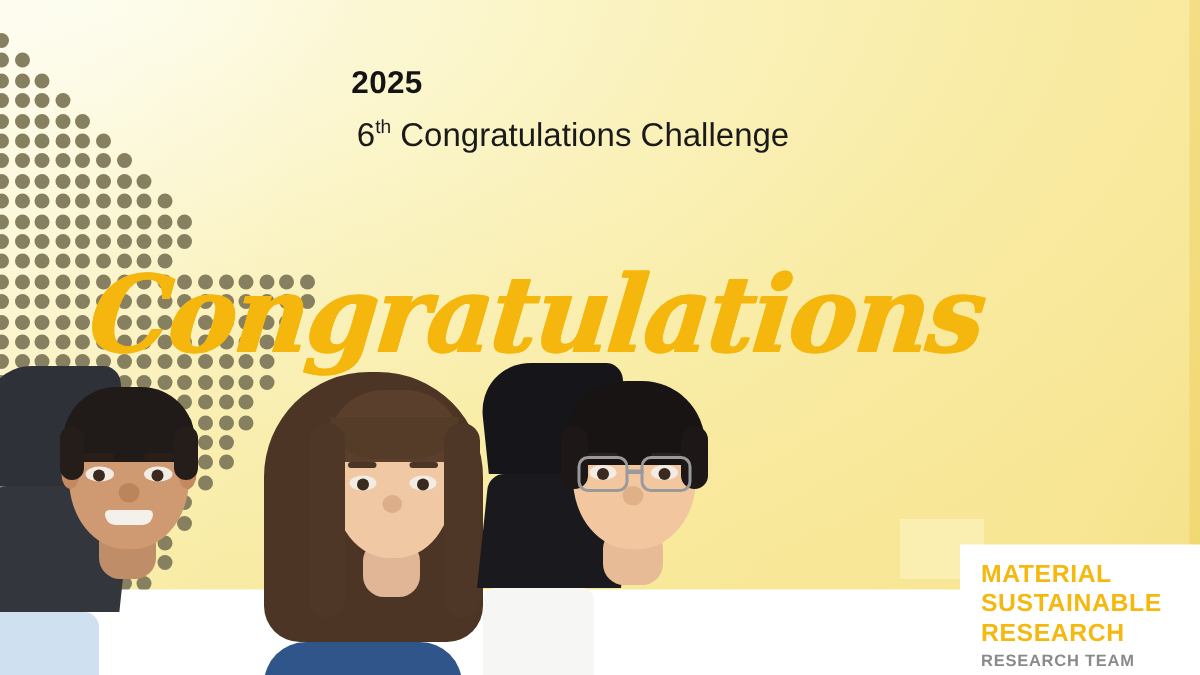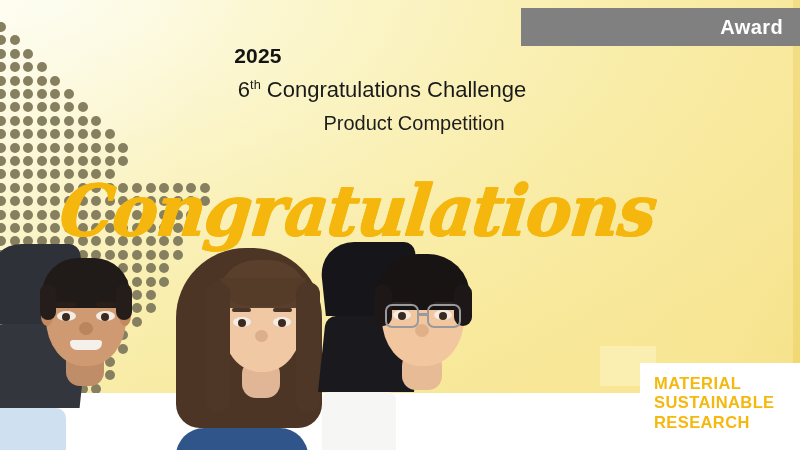--- a/index.html
+++ b/index.html
@@ -558,32 +558,29 @@
       <div class="eye eyR"></div>
       <div class="glL"></div>
       <div class="glR"></div>
       <div class="glBridge"></div>
       <div class="nose"></div>
 
     </div>
 
   </div>
 
-  <div class="award-banner">
-    <span class="label">Award</span>
-  </div>
 
   <div class="headline">
     <div class="hl-year">2025</div>
     <div class="hl-challenge"><span>6</span><sup>th</sup><span> Congratulations Challenge</span></div>
-    <div class="hl-sub">Product Competition</div>
   </div>
 
   <div class="congrats">Congratulations</div>
 
   <div class="logo-accent"></div>
   <div class="logo-panel">
     <div class="logo-line">MATERIAL</div>
     <div class="logo-line">SUSTAINABLE</div>
     <div class="logo-line">RESEARCH</div>
+    <div class="logo-sub">RESEARCH TEAM</div>
   </div>
 
 </div>
 
 </body></html>

